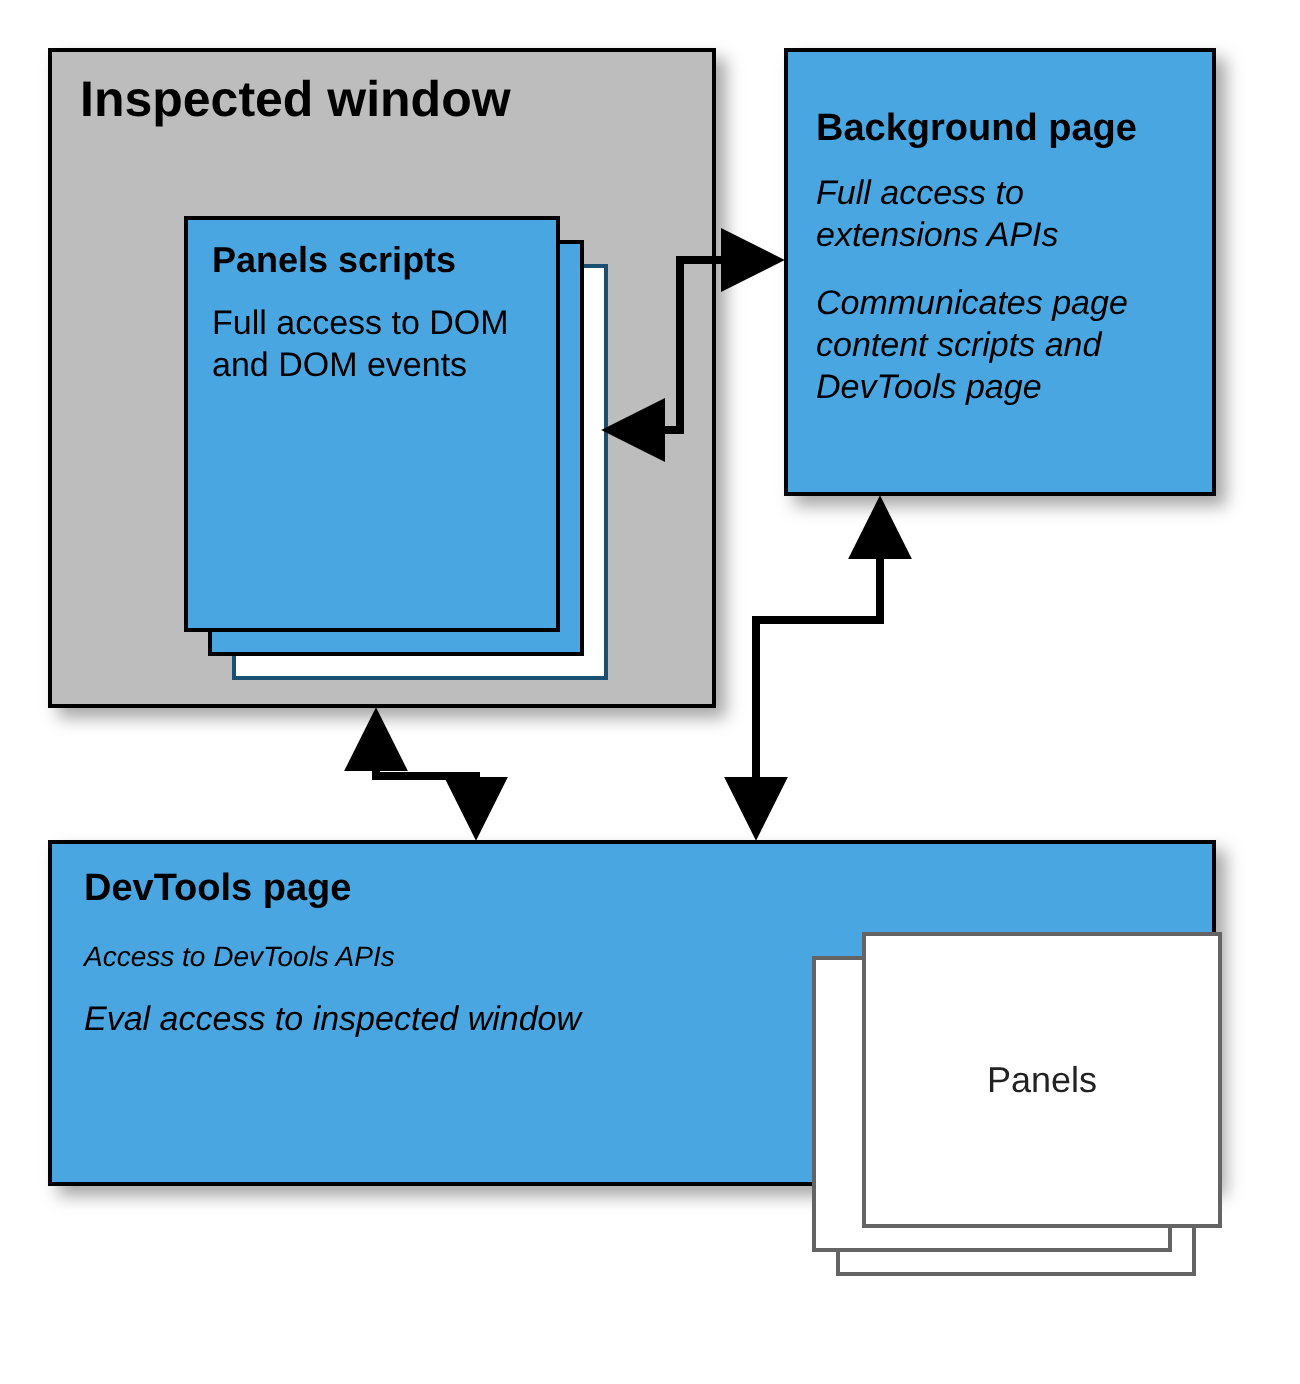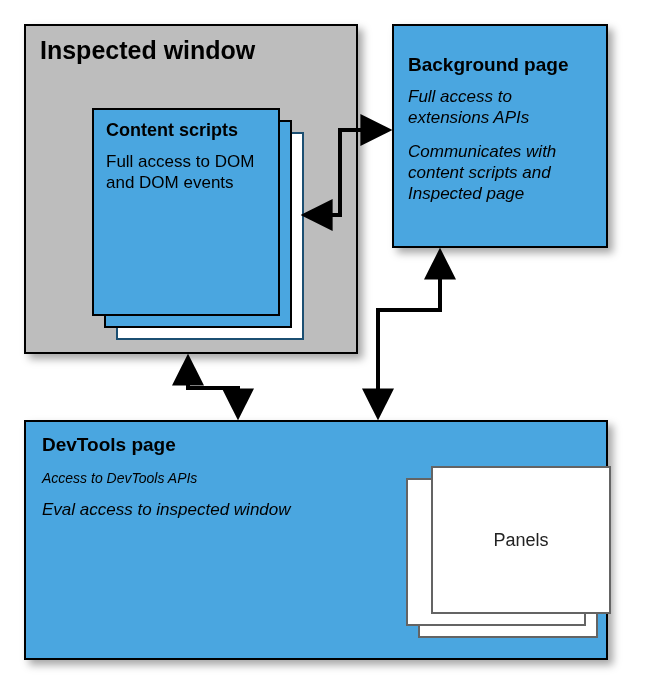--- a/index.html
+++ b/index.html
@@ -57,21 +57,21 @@
     background: #4aa6e0;
     padding: 28px 14px;
   }
   .bgpage .title { font-weight:bold; font-size:19px; }
   .bgpage .desc { font-style:italic; font-size:17px; margin-top:10px; line-height:1.25; }
   .bgpage .desc2 { font-style:italic; font-size:17px; margin-top:12px; line-height:1.25; }
 
   
   .devtools {
     left: 24px; top: 420px;
-    width: 584px; height: 240px;
+    width: 584px; height: 173px;
     background: #4aa6e0;
     padding: 12px 16px;
   }
   .devtools .title { font-weight:bold; font-size:19px; }
   .devtools .desc { font-style:italic; font-size:14px; margin-top:14px; }
   .devtools .desc2 { font-style:italic; font-size:17px; margin-top:14px; }
 
   
   .pn-stack { left: 394px; top: 466px; }
   .pn-stack .p3 { left: 24px; top: 24px; width: 180px; height: 148px; background:#fff; border:2px solid #646464;}
@@ -89,29 +89,29 @@
 <div class="canvas">
 
   <div class="box inspected">
     <div class="title">Inspected window</div>
   </div>
 
   <div class="stack cs-stack">
     <div class="card c3"></div>
     <div class="card c2"></div>
     <div class="card c1">
-      <div class="ctitle">Content scripts</div>
+      <div class="ctitle">Panels scripts</div>
       <div class="cdesc">Full access to DOM and DOM events</div>
     </div>
   </div>
 
   <div class="box bgpage">
     <div class="title">Background page</div>
     <div class="desc">Full access to extensions APIs</div>
-    <div class="desc2">Communicates with content scripts and Inspected page</div>
+    <div class="desc2">Communicates page content scripts and DevTools page</div>
   </div>
 
   <div class="box devtools">
     <div class="title">DevTools page</div>
     <div class="desc">Access to DevTools APIs</div>
     <div class="desc2">Eval access to inspected window</div>
   </div>
 
   <div class="stack pn-stack">
     <div class="card p3"></div>

